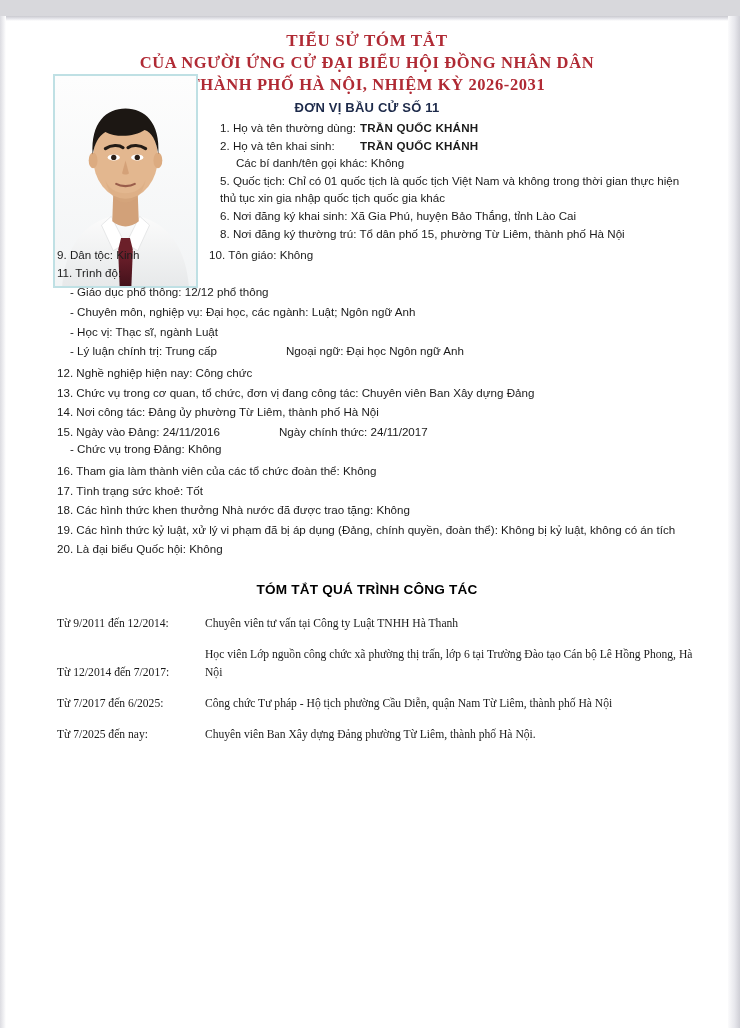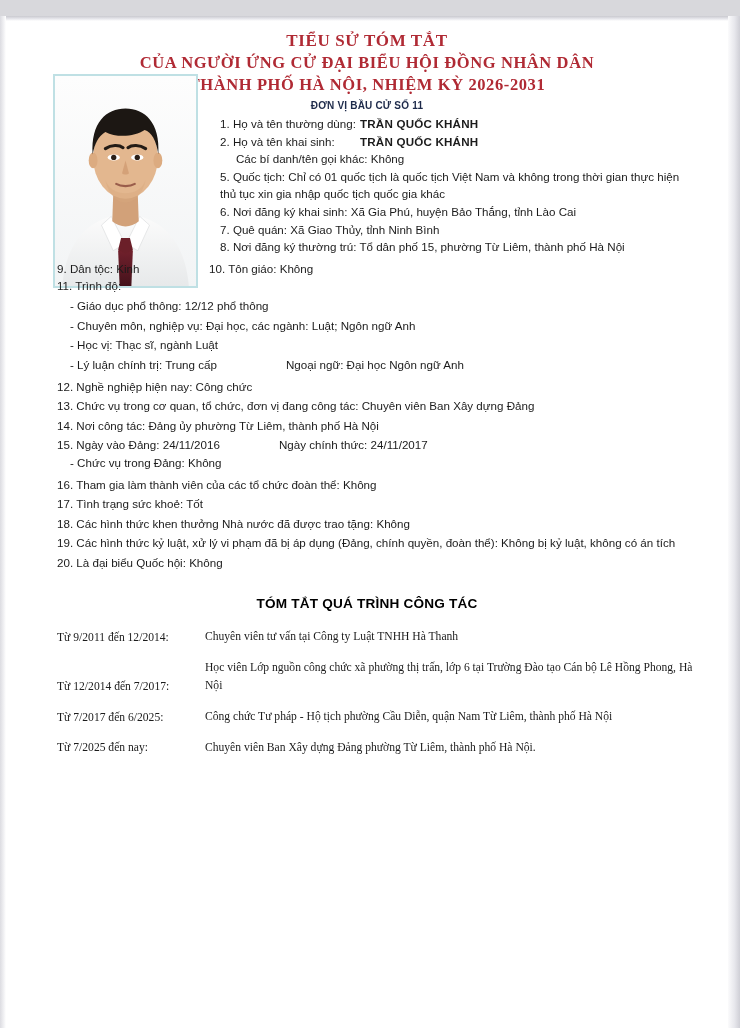--- a/index.html
+++ b/index.html
@@ -59,21 +59,21 @@
     font-weight: bold;
     color: #b02a34;
     letter-spacing: 0.6px;
     line-height: 1.32;
   }
   .title-1 { font-size: 17px; }
   .title-2 { font-size: 16.5px; }
   .title-3 { font-size: 16.5px; }
   .subtitle {
     margin-top: 4px;
-    font-size: 10px;
+    font-size: 13px;
     font-weight: bold;
     color: #1d2a4a;
     letter-spacing: 0.2px;
   }
 
   
   .photo {
     position: absolute;
     left: 47px;
     top: 53px;
@@ -239,21 +239,20 @@
           <span class="bold-val">TRẦN QUỐC KHÁNH</span>
         </div>
 
         <div class="line sub">Các bí danh/tên gọi khác: Không</div>
 
 
         <div class="line">5. Quốc tịch: Chỉ có 01 quốc tịch là quốc tịch Việt Nam và không trong thời gian thực hiện</div>
         <div class="line">thủ tục xin gia nhập quốc tịch quốc gia khác</div>
 
         <div class="line">6. Nơi đăng ký khai sinh: Xã Gia Phú, huyện Bảo Thắng, tỉnh Lào Cai</div>
-        <div class="line">7. Quê quán: Xã Giao Thủy, tỉnh Ninh Bình</div>
         <div class="line">8. Nơi đăng ký thường trú: Tổ dân phố 15, phường Từ Liêm, thành phố Hà Nội</div>
       </div>
 
       <div class="spacer-4"></div>
 
       <div class="full-block">
 
         <div class="line two-col">
           <span class="c1 c-w-eth">9. Dân tộc: Kinh</span>
           <span>10. Tôn giáo: Không</span>

